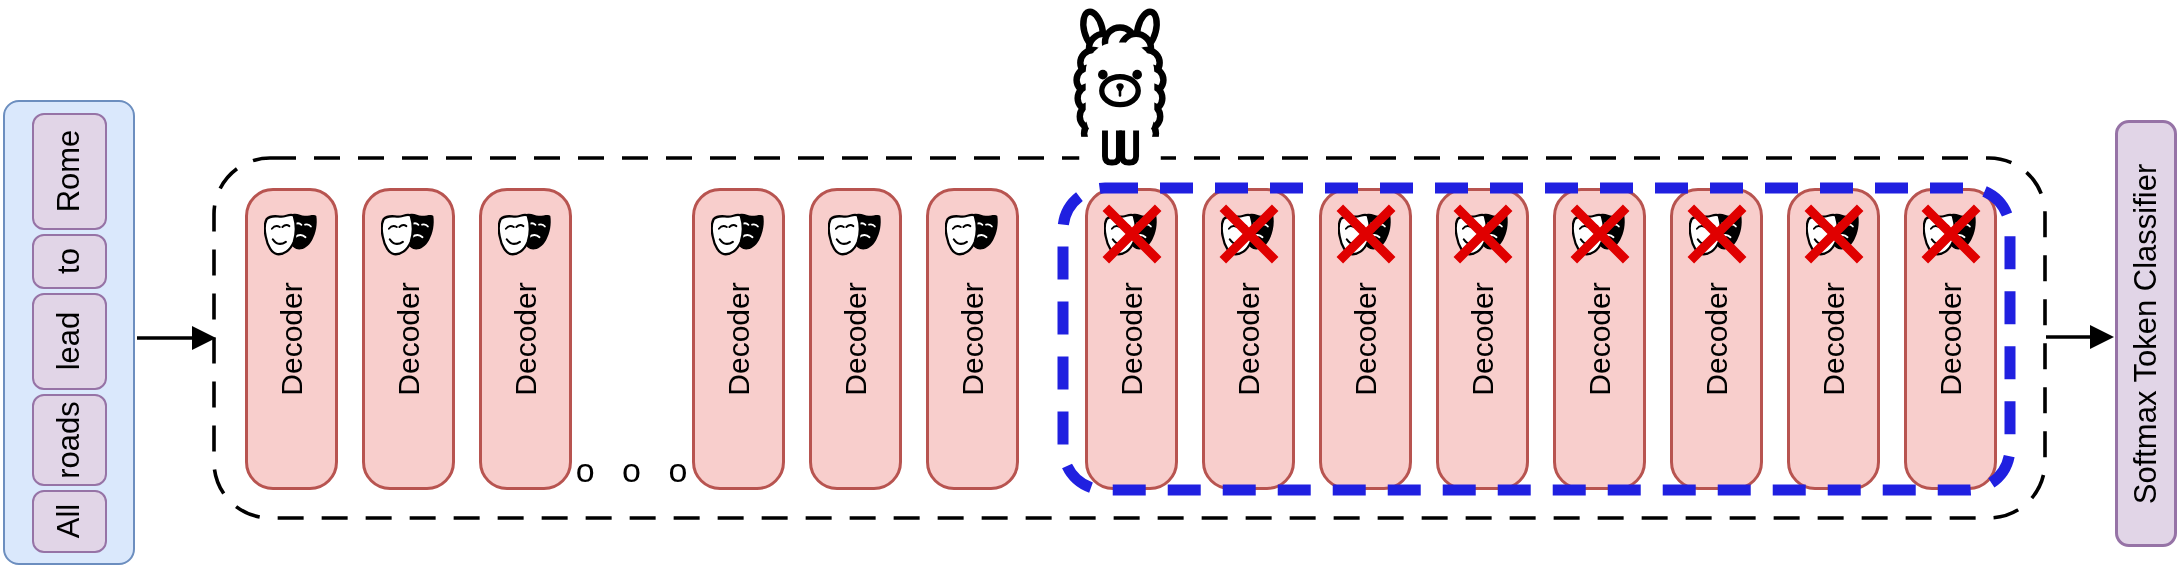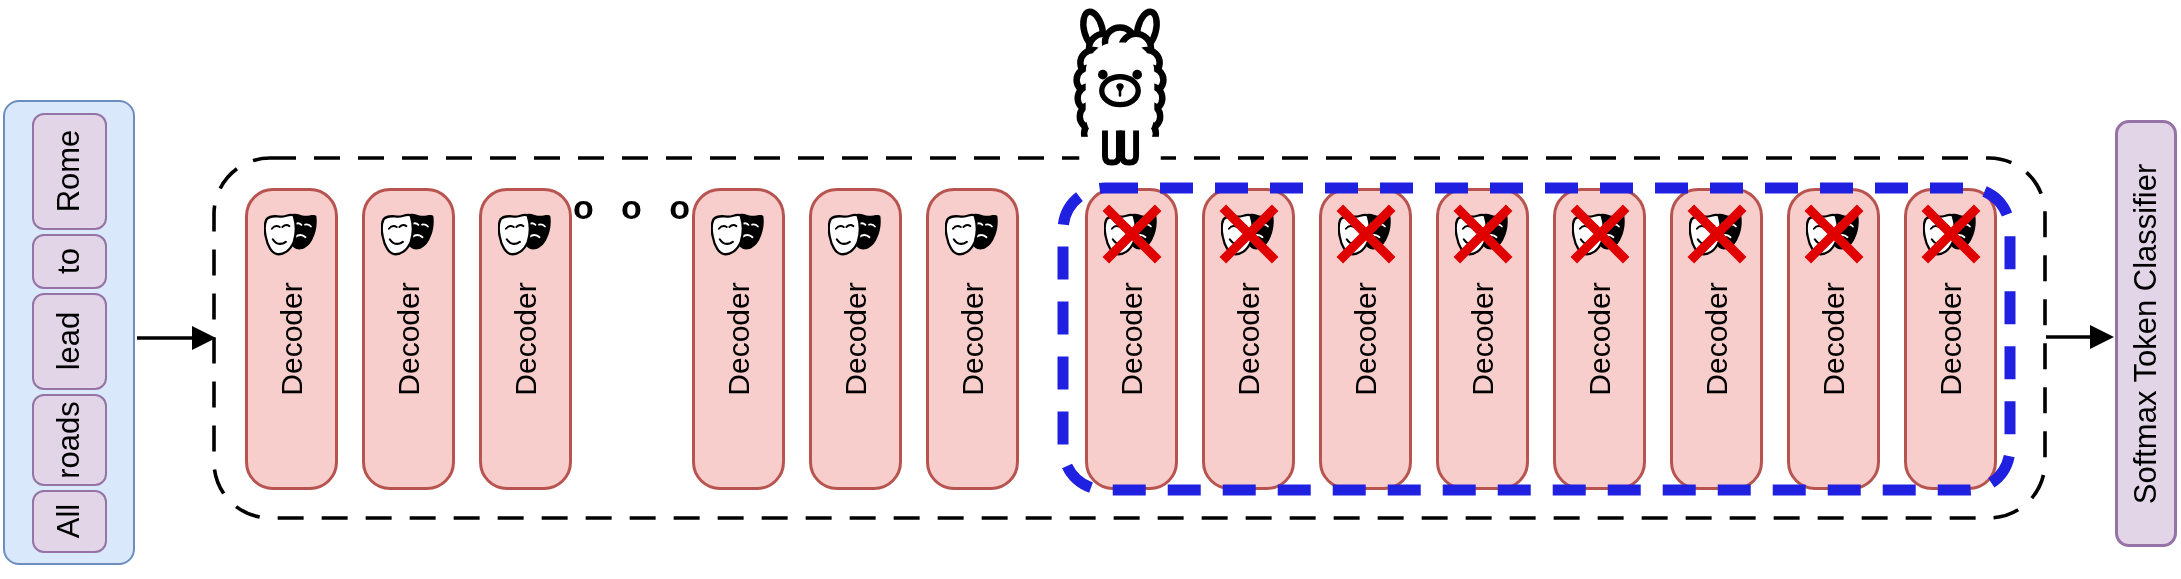--- a/index.html
+++ b/index.html
@@ -24,21 +24,21 @@
   .decoder-row{position:absolute;left:245px;top:188px;z-index:3;display:flex;gap:24px;}
   .decoder{position:relative;width:93px;height:302px;box-sizing:border-box;
     background:#f8cecc;border:3px solid #b85450;border-radius:28px;
     display:flex;flex-direction:column;align-items:center;}
   .mask{width:56px;height:46px;margin-top:20px;}
   .dlabel{position:absolute;left:0;right:0;top:36px;bottom:36px;
     display:flex;align-items:center;justify-content:center;}
   .dlabel span{font-size:30px;}
   .cross{position:absolute;top:10px;left:50%;transform:translateX(-50%);width:64px;height:66px;}
 
-  .dots-spacer{width:96px;margin:0 -12px;display:flex;align-items:flex-start;justify-content:center;align-self:stretch;font-weight:bold;}
+  .dots-spacer{width:96px;margin:0 -12px;display:flex;align-items:flex-end;justify-content:center;align-self:stretch;}
   .dots-spacer span{font-size:34px;letter-spacing:9px;white-space:nowrap;transform:translateX(4px);}
   .prune-spacer{width:18px;}
 
   .llama{position:absolute;left:1061px;top:6px;width:118px;height:163px;z-index:6;}
 
   
   .classifier{position:absolute;left:2115px;top:120px;width:62px;height:427px;z-index:2;
     background:#e1d5e7;border:3px solid #9673a6;border-radius:14px;box-sizing:border-box;
     display:flex;align-items:center;justify-content:center;}
   .classifier span{font-size:31px;}

